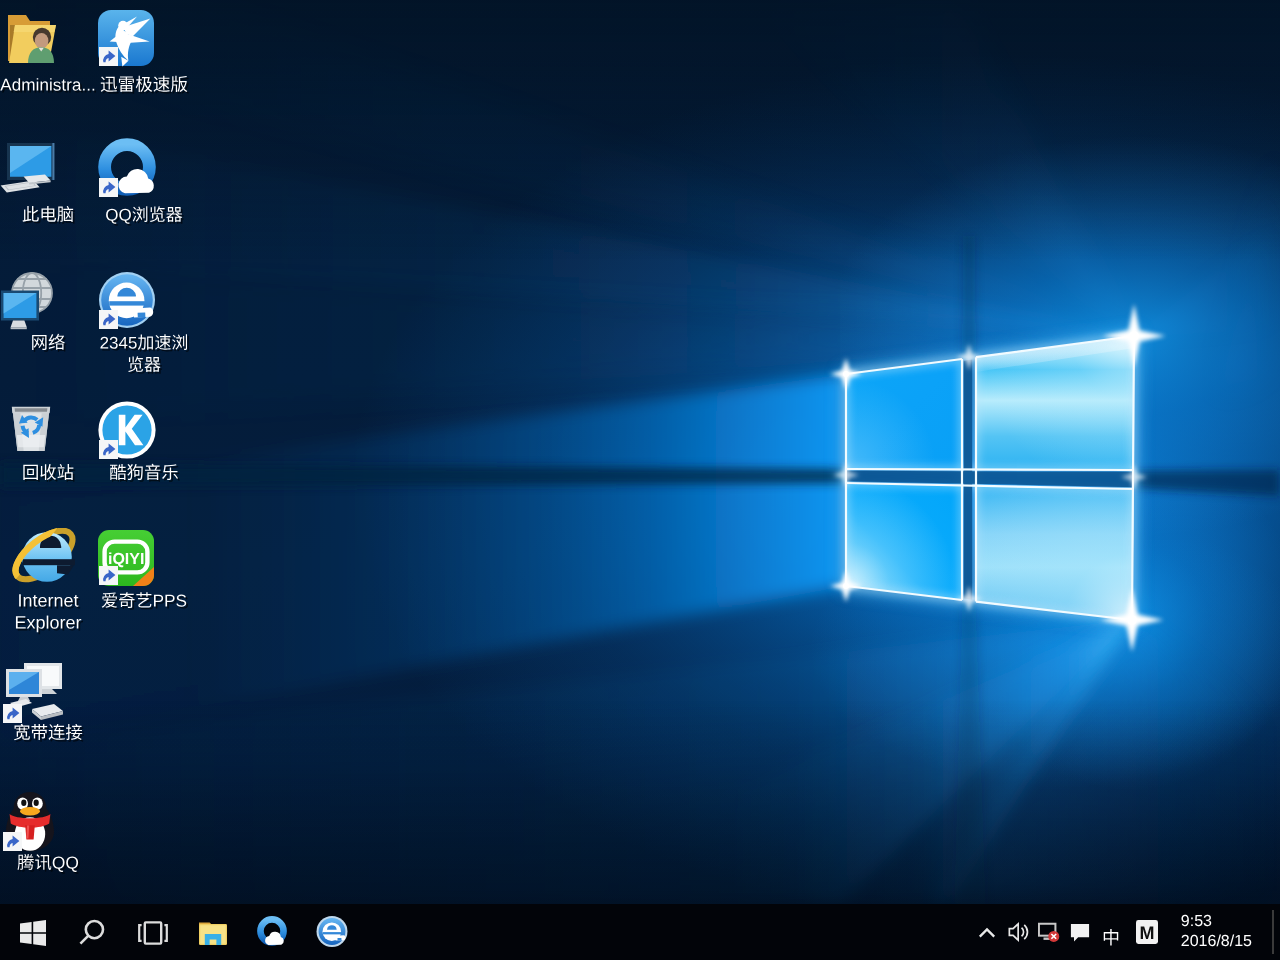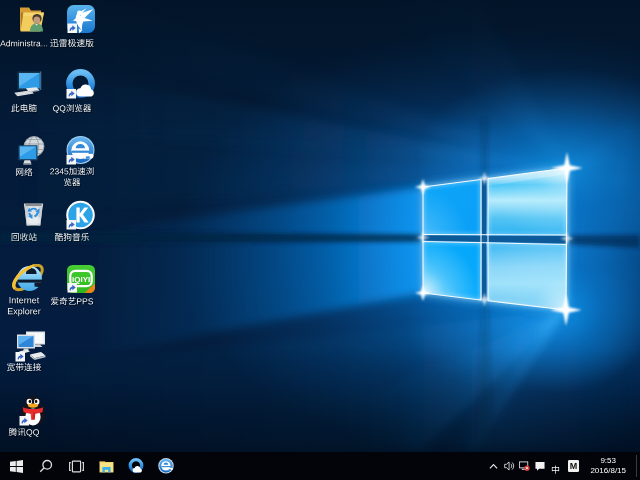--- a/index.html
+++ b/index.html
@@ -1,25 +1,25 @@
 <!DOCTYPE html>
 <html><head>
 <meta charset="utf-8">
 <style>
 html,body{margin:0;padding:0;}
 body{width:640px;height:480px;overflow:hidden;font-family:"Liberation Sans",sans-serif;background:#000;}
 #screen{position:relative;width:640px;height:480px;overflow:hidden;}
 #wall{position:absolute;left:0;top:0;}
 .icon{position:absolute;width:48px;text-align:center;}
-.icon .img{height:30px;display:flex;align-items:flex-start;justify-content:flex-end;}
+.icon .img{height:30px;display:flex;align-items:flex-start;justify-content:flex-start;}
 .icon .lbl{margin-top:0px;font-size:9px;line-height:11px;color:#fff;text-shadow:1px 1px 2px #000,0 0 2px #000;}
 #taskbar{position:absolute;left:0;top:452px;width:640px;height:28px;background:#020409;}
 .tb{position:absolute;top:0;height:28px;display:flex;align-items:center;justify-content:center;}
 #tray{position:absolute;right:0;top:0;height:28px;display:flex;align-items:center;}
-#clock{color:#fff;font-size:8px;line-height:10px;text-align:center;margin-right:10px;}
+#clock{color:#fff;font-size:8px;line-height:10px;margin-right:10px;}
 </style>
 </head>
 <body>
 <div id="screen">
 <svg id="wall" width="640" height="452" viewBox="0 0 640 452">
 <defs>
 <linearGradient id="base" x1="0" y1="0" x2="0" y2="1">
 <stop offset="0" stop-color="#041b36"></stop>
 <stop offset="0.42" stop-color="#041c3a"></stop>
 <stop offset="0.62" stop-color="#041e3d"></stop>

